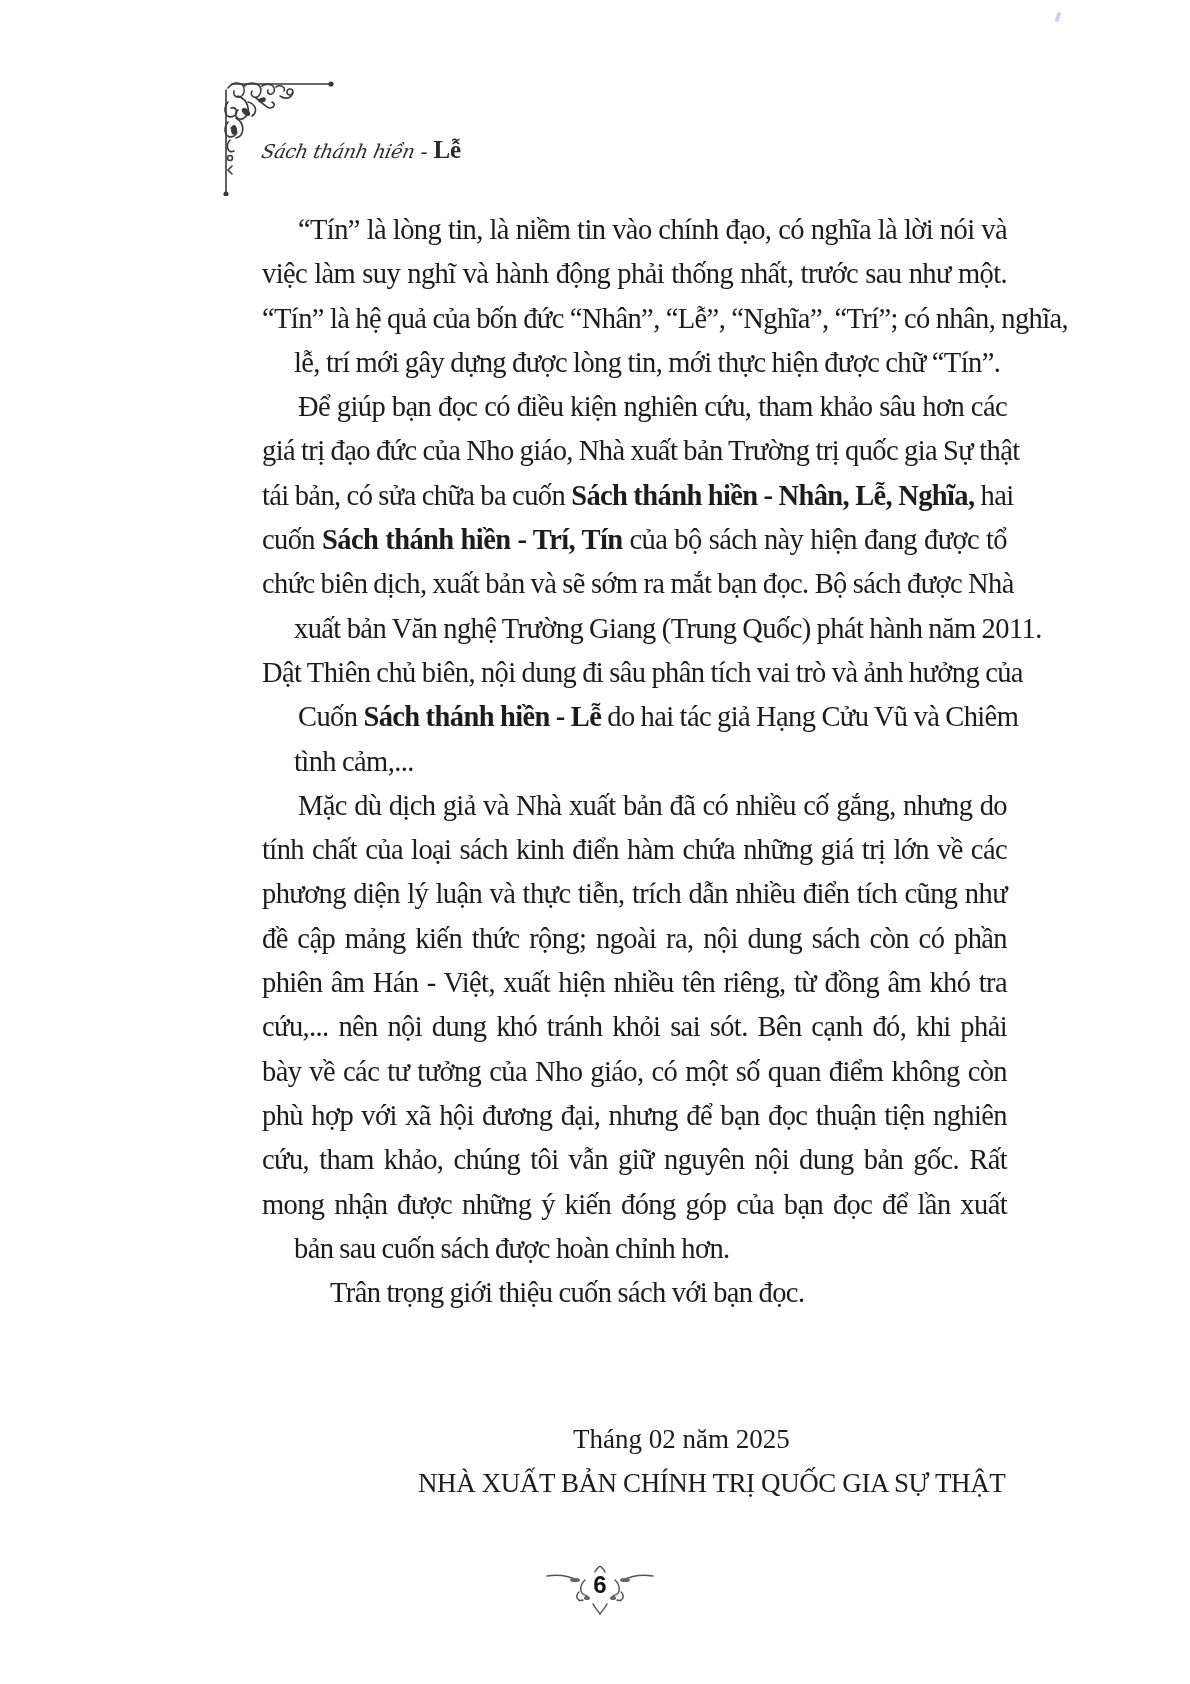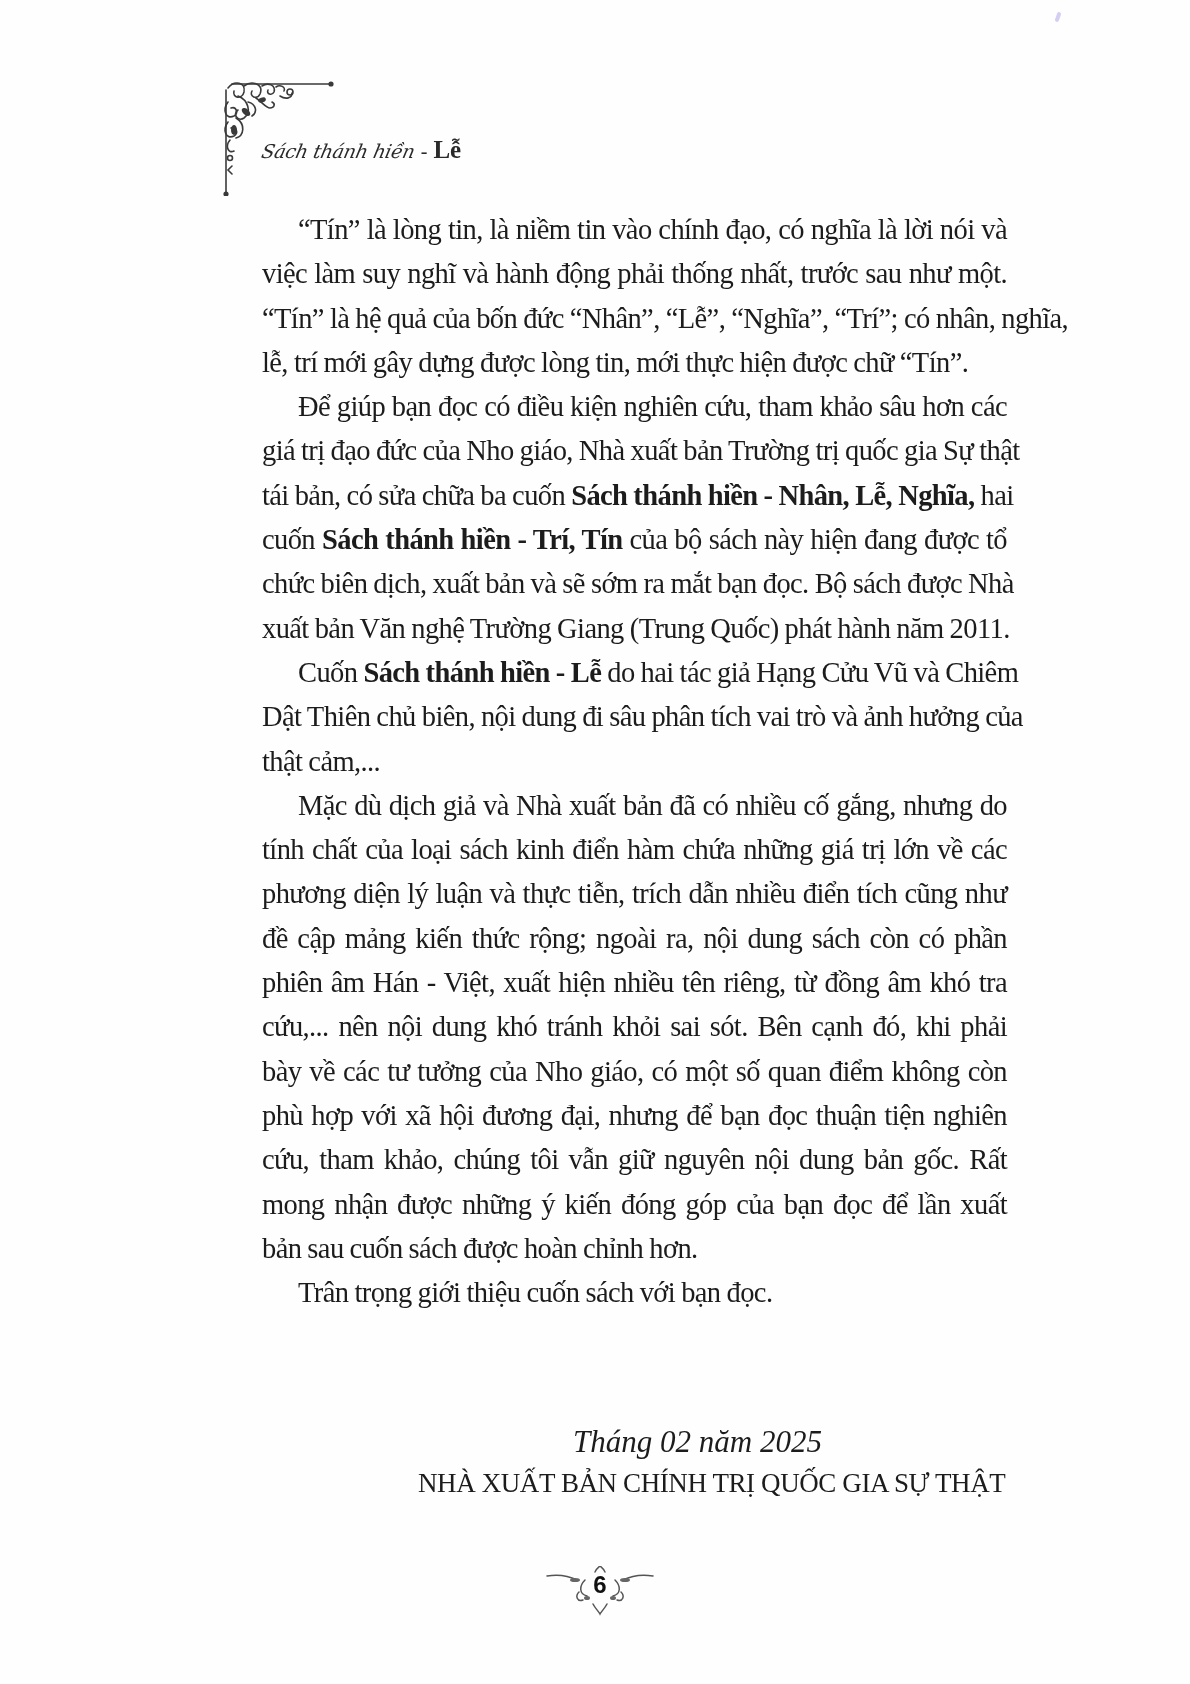--- a/index.html
+++ b/index.html
@@ -65,34 +65,34 @@
     }
     .body-text .line {
       display: block;
       text-align: justify;
       text-align-last: justify;
       white-space: nowrap;
       height: 44.3px;
     }
     .body-text .line.last {
       text-align-last: left;
+      margin-left: 32px;
     }
     .indent-space {
       display: inline-block;
       width: 36px;
     }
     .bi {
       font-weight: bold;
     }
     .sig-date {
       position: absolute;
       left: 573px;
       top: 1424px;
-      font-size: 31px;
-      font-style: italic;
+      font-size: 27px;
       white-space: nowrap;
     }
     .sig-publisher {
       position: absolute;
       left: 418px;
       top: 1468px;
       font-size: 27px;
       white-space: nowrap;
       letter-spacing: -0.4px;
     }
@@ -175,23 +175,23 @@
       </div>
       <div>
         <span class="line"><span class="indent-space"></span><span>Để giúp bạn đọc có điều kiện nghiên cứu, tham khảo sâu hơn các</span></span>
         <span class="line"><span>giá trị đạo đức của Nho giáo, Nhà xuất bản Trường trị quốc gia Sự thật</span></span>
         <span class="line"><span>tái bản, có sửa chữa ba cuốn </span><span class="bi">Sách thánh hiền - Nhân, Lễ, Nghĩa,</span><span> hai</span></span>
         <span class="line"><span>cuốn </span><span class="bi">Sách thánh hiền - Trí, Tín</span><span> của bộ sách này hiện đang được tổ</span></span>
         <span class="line"><span>chức biên dịch, xuất bản và sẽ sớm ra mắt bạn đọc. Bộ sách được Nhà</span></span>
         <span class="line last"><span>xuất bản Văn nghệ Trường Giang (Trung Quốc) phát hành năm 2011.</span></span>
       </div>
       <div>
+        <span class="line"><span>Dật Thiên chủ biên, nội dung đi sâu phân tích vai trò và ảnh hưởng của</span></span>
         <span class="line"><span class="indent-space"></span><span>Cuốn </span><span class="bi">Sách thánh hiền - Lễ</span><span> do hai tác giả Hạng Cửu Vũ và Chiêm</span></span>
-        <span class="line"><span>Dật Thiên chủ biên, nội dung đi sâu phân tích vai trò và ảnh hưởng của</span></span>
-        <span class="line last"><span>thật cảm,...</span></span>
+        <span class="line last"><span>tình cảm,...</span></span>
       </div>
       <div>
         <span class="line"><span class="indent-space"></span><span>Mặc dù dịch giả và Nhà xuất bản đã có nhiều cố gắng, nhưng do</span></span>
         <span class="line"><span>tính chất của loại sách kinh điển hàm chứa những giá trị lớn về các</span></span>
         <span class="line"><span>phương diện lý luận và thực tiễn, trích dẫn nhiều điển tích cũng như</span></span>
         <span class="line"><span>đề cập mảng kiến thức rộng; ngoài ra, nội dung sách còn có phần</span></span>
         <span class="line"><span>phiên âm Hán - Việt, xuất hiện nhiều tên riêng, từ đồng âm khó tra</span></span>
         <span class="line"><span>cứu,... nên nội dung khó tránh khỏi sai sót. Bên cạnh đó, khi phải</span></span>
         <span class="line"><span>bày về các tư tưởng của Nho giáo, có một số quan điểm không còn</span></span>
         <span class="line"><span>phù hợp với xã hội đương đại, nhưng để bạn đọc thuận tiện nghiên</span></span>

